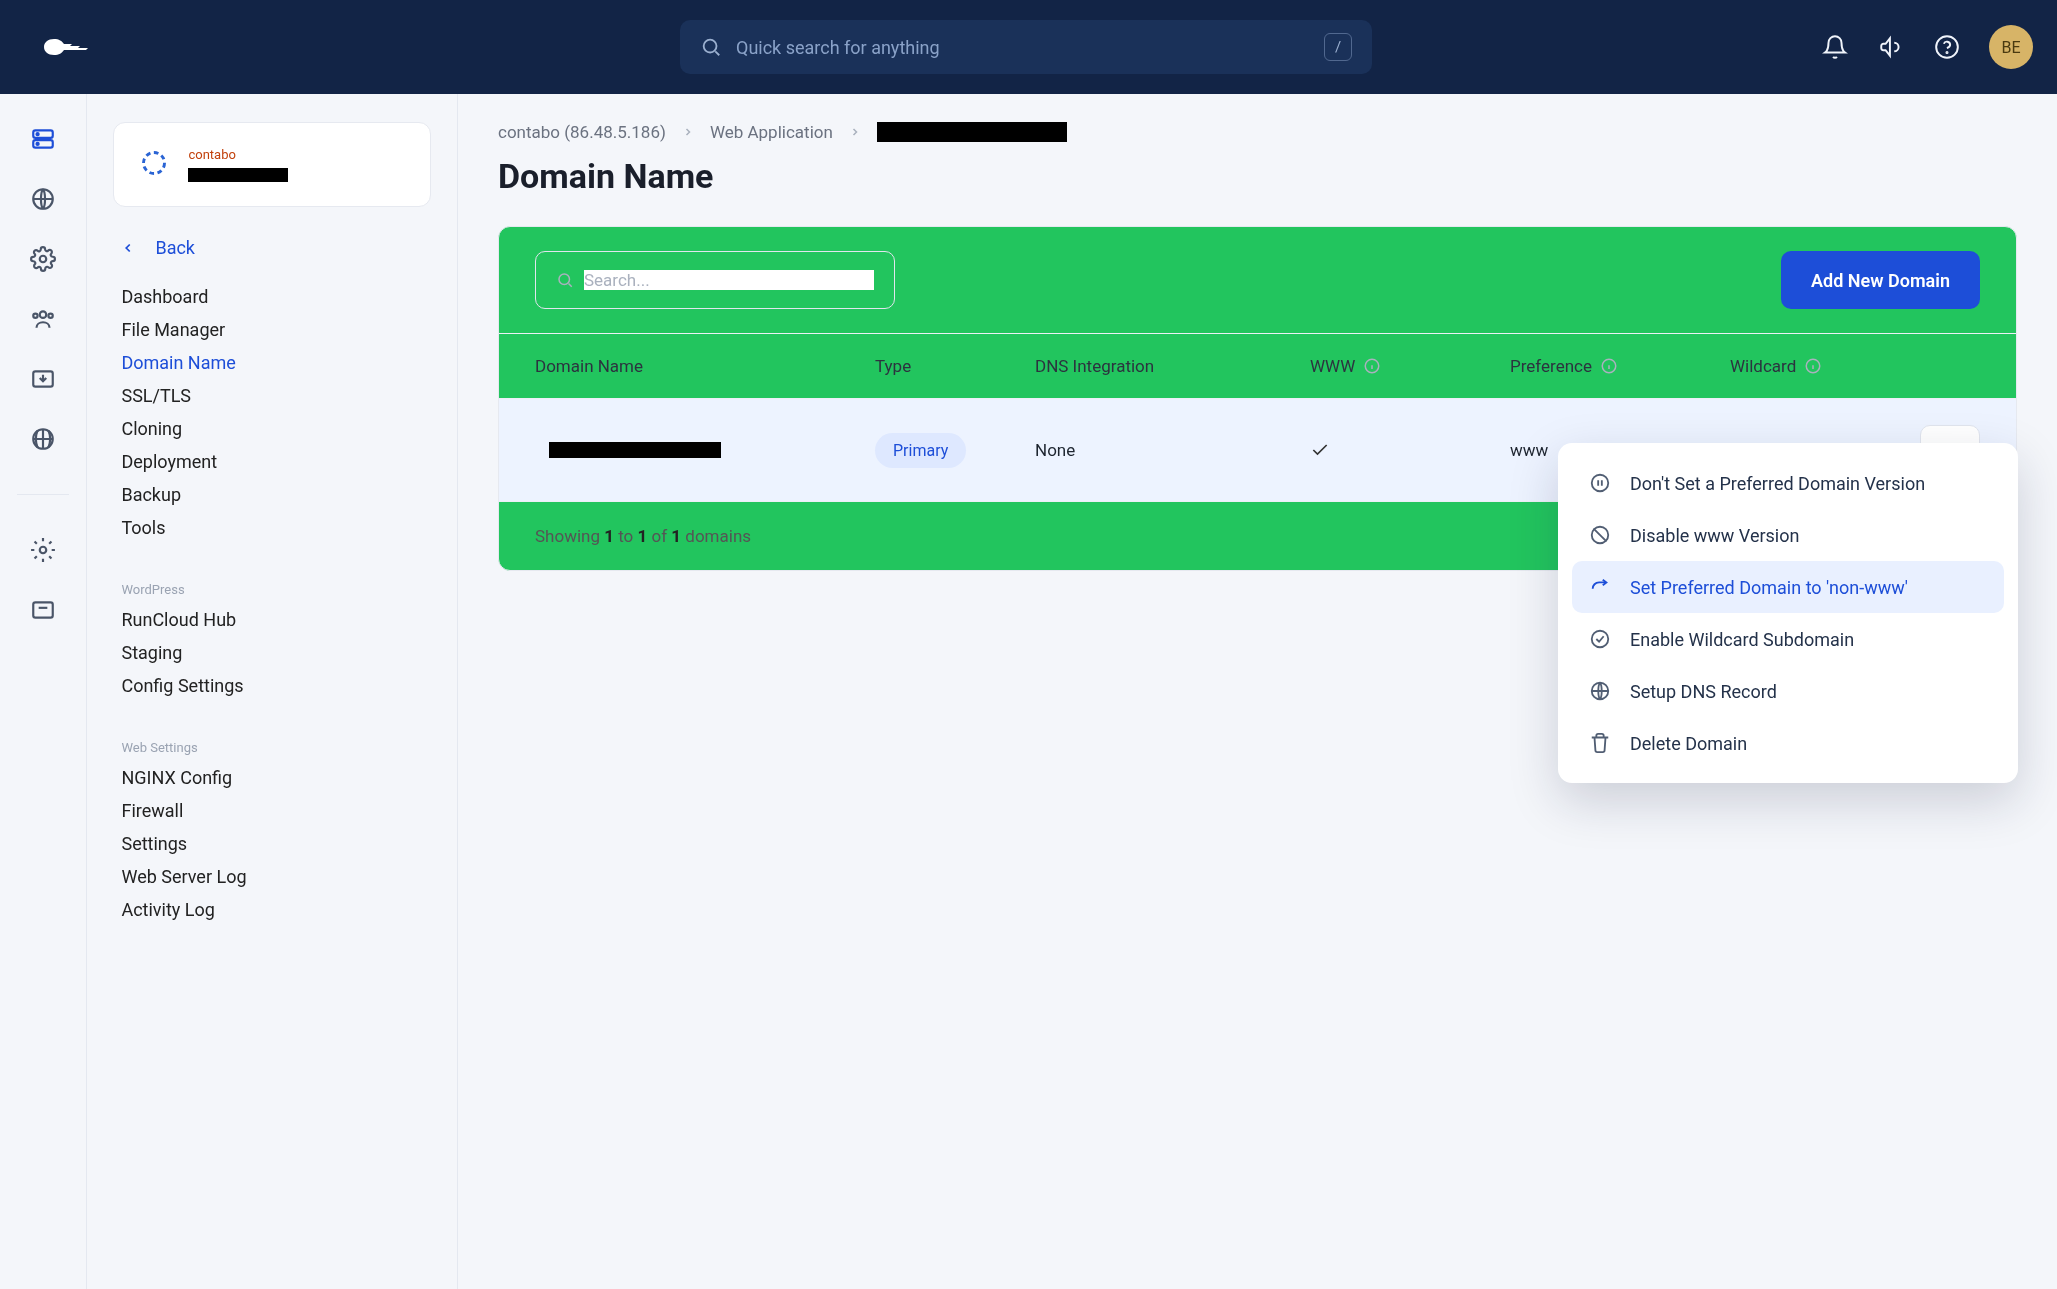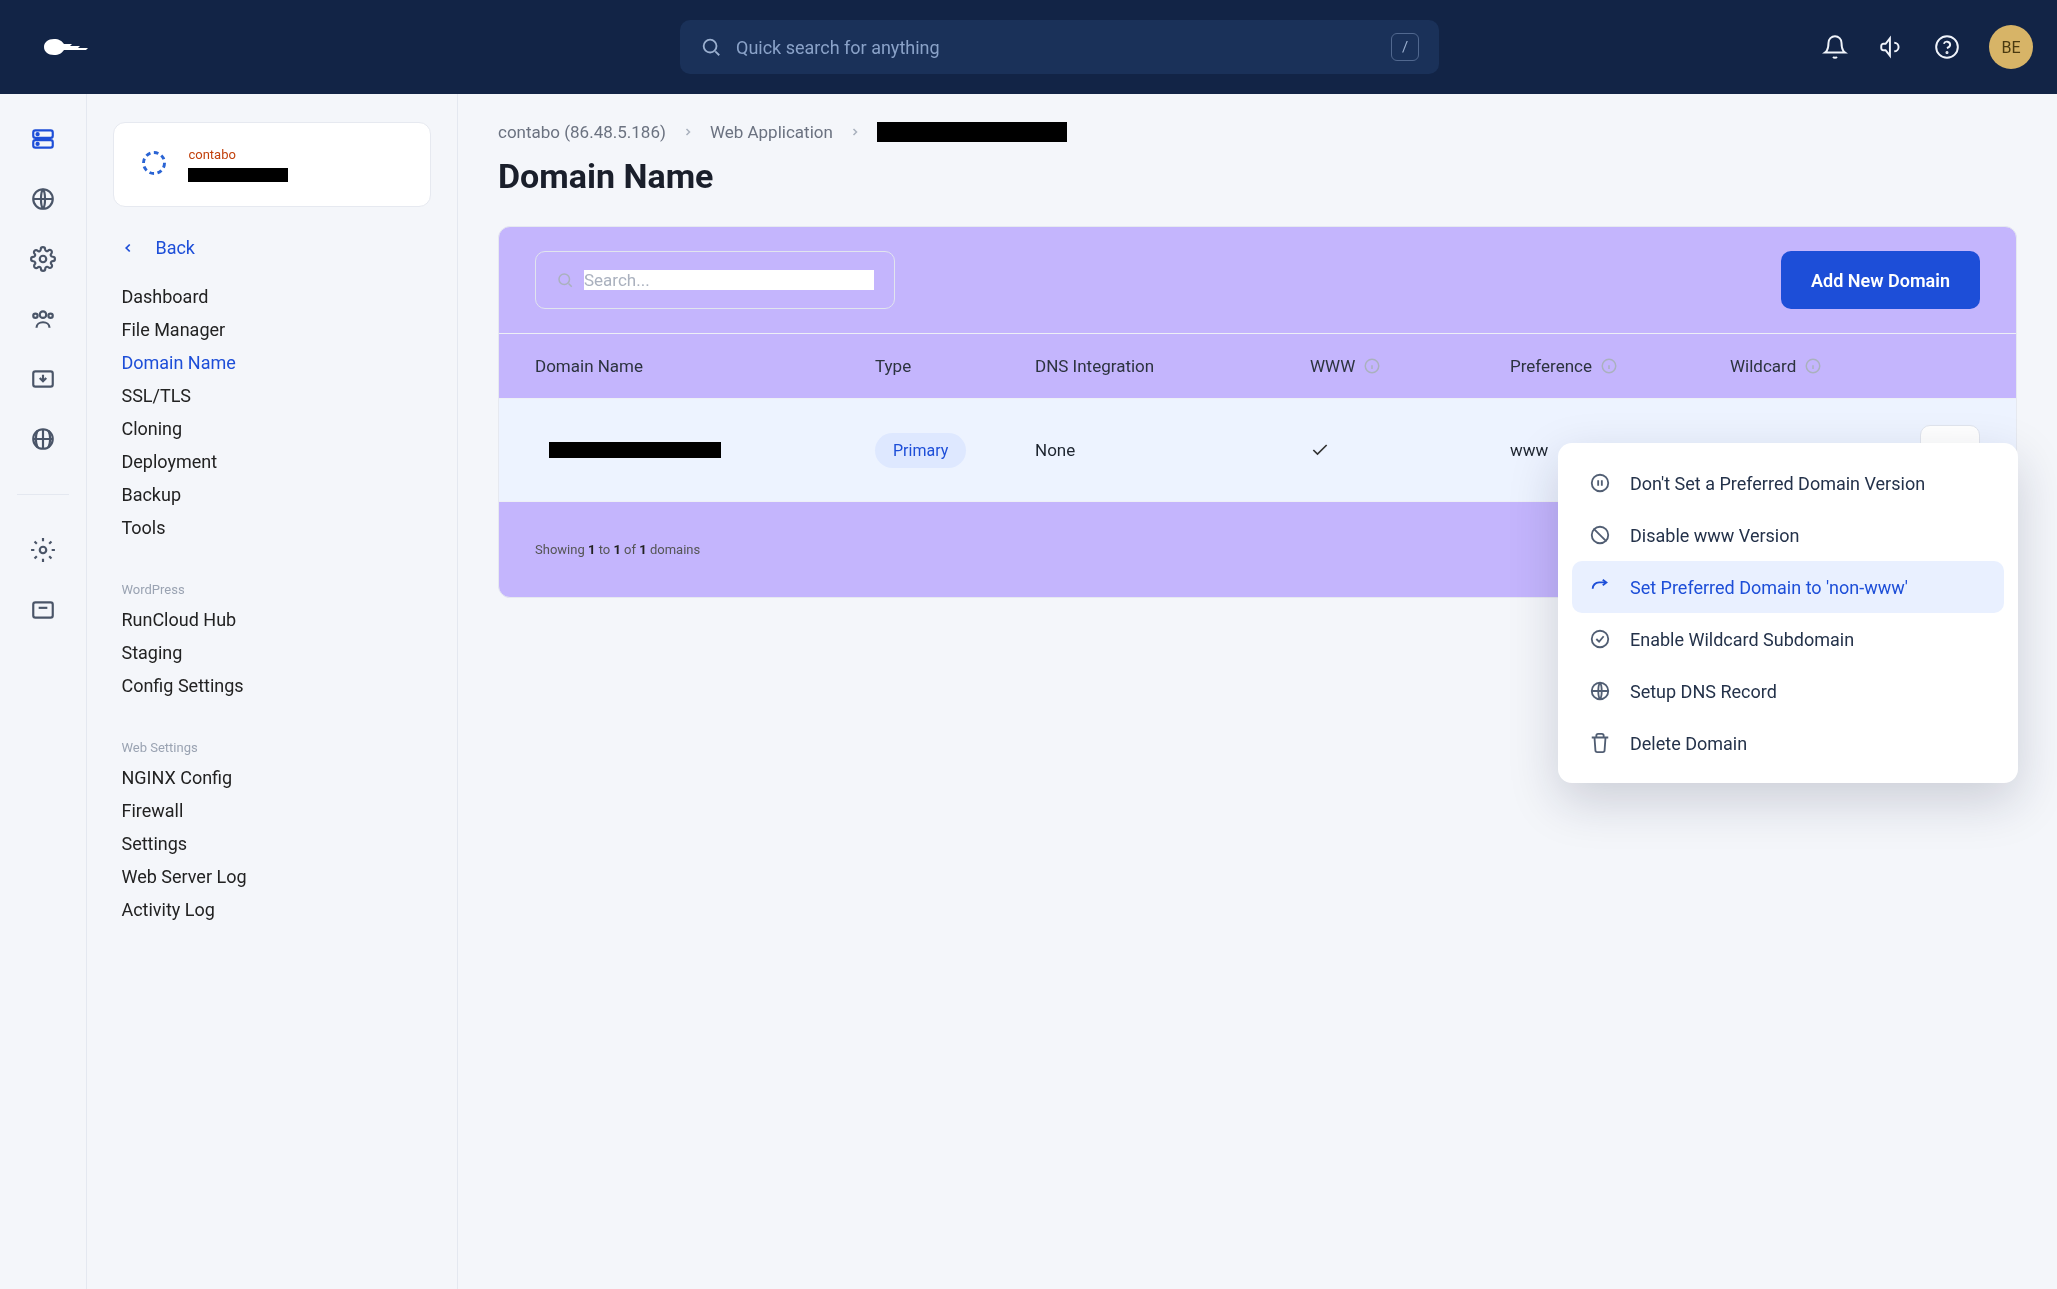--- a/index.html
+++ b/index.html
@@ -1,20 +1,20 @@
 <!DOCTYPE html>
 <html><head>
 <meta charset="utf-8">
 <style>
   *{box-sizing:border-box;margin:0;padding:0;font-family:-apple-system,BlinkMacSystemFont,"Segoe UI",Roboto,Helvetica,Arial,sans-serif}
   body{background:#f4f6fa;color:#1e2530;font-size:14px;min-width:2057px}
   
   .topbar{background:#122446;height:94px;display:flex;align-items:center;padding:0 40px;position:relative}
   .logo{width:55px;height:28px;color:#fff;display:flex;align-items:center;justify-content:center}
-  .search-wrap{position:absolute;left:680px;right:618px;display:flex;align-items:center}
+  .search-wrap{position:absolute;left:680px;right:685px;display:flex;align-items:center}
   .search-box{width:100%;background:#1a3159;border-radius:10px;height:54px;display:flex;align-items:center;padding:0 20px;color:#9bb0d0}
   .search-box input{background:transparent;border:0;outline:none;color:#cfe0ff;font-size:18px;flex:1;margin-left:14px}
   .search-box input::placeholder{color:#8aa2c8}
   .kbd{border:1px solid #51688f;border-radius:6px;width:28px;height:28px;display:flex;align-items:center;justify-content:center;color:#9bb0d0;font-size:15px}
   .top-right{position:absolute;right:24px;display:flex;align-items:center;gap:28px}
   .top-icon{color:#f0f4fb;width:28px;height:28px;display:flex;align-items:center;justify-content:center}
   .avatar{width:44px;height:44px;border-radius:50%;background:#d7b467;color:#4a3a10;display:flex;align-items:center;justify-content:center;font-size:16px}
   
   .layout{display:flex;height:calc(100vh - 94px);min-height:1195px}
   .rail{width:90px;background:#f4f6fa;border-right:1px solid #e4e8f0;padding-top:30px;display:flex;flex-direction:column;align-items:center;gap:30px}
@@ -32,36 +32,36 @@
   .nav-item{font-size:18px;color:#222;cursor:pointer}
   .nav-item.active{color:#1d4ed8}
   .nav-heading{font-size:13px;color:#9aa3b2;margin-top:32px}
   
   .main{flex:1;padding:28px 40px;position:relative}
   .crumbs{display:flex;align-items:center;gap:16px;color:#6b7280;font-size:17px}
   .crumbs .chev{color:#aab1be;font-size:14px}
   .crumbs .redact{background:#000;width:190px;height:20px}
   .crumb-link{cursor:pointer}
   .page-title{font-size:34px;font-weight:700;margin-top:14px;color:#1a1f2b}
-  .card{background:#c4b5fd;border:1px solid #e6e9f0;border-radius:12px;margin-top:30px}
+  .card{background:#22c55e;border:1px solid #e6e9f0;border-radius:12px;margin-top:30px}
   .card-top{display:flex;align-items:center;justify-content:space-between;padding:24px 36px}
   .search-field{border:1px solid #e1e5ee;border-radius:10px;height:58px;width:360px;display:flex;align-items:center;padding:0 20px;color:#aab1be}
   .search-field input{border:0;outline:none;font-size:17px;flex:1;margin-left:10px}
   .search-field input::placeholder{color:#aab1be}
   .btn-primary{background:#1d4ed8;color:#fff;border:0;border-radius:10px;height:58px;padding:0 30px;font-size:18px;font-weight:600;cursor:pointer}
   .table{width:100%}
   .thead{display:grid;grid-template-columns:340px 160px 275px 200px 220px 190px 1fr;padding:22px 36px;border-top:1px solid #edf0f6;border-bottom:1px solid #edf0f6;color:#2c333f;font-size:17px}
   .th{display:flex;align-items:center;gap:8px}
   .info-ic{width:18px;height:18px;color:#aab1be}
   .trow{display:grid;grid-template-columns:340px 160px 275px 200px 220px 190px 1fr;padding:26px 36px;align-items:center;background:#edf3ff;border-bottom:1px solid #edf0f6;font-size:17px;position:relative}
   .cell-redact{background:#000;width:172px;height:16px;margin-left:14px}
   .badge{background:#dee8ff;color:#1d4ed8;border-radius:999px;padding:8px 18px;font-size:16px;width:fit-content}
   .check{color:#333}
   .more-btn{width:60px;height:50px;border:1px solid #e1e5ee;border-radius:10px;display:flex;align-items:center;justify-content:center;cursor:pointer;background:#fff;color:#6b7280;margin-left:auto}
-  .tfoot{padding:40px 36px;color:#555;font-size:13px}
+  .tfoot{padding:24px 36px;color:#555;font-size:17px}
   .tfoot b{color:#222}
   
   .dropdown{position:absolute;top:110px;right:-2px;width:460px;background:#fff;border-radius:14px;box-shadow:0 18px 50px rgba(20,30,60,.18);padding:14px;z-index:10}
   .dd-item{display:flex;align-items:center;gap:18px;padding:14px 16px;border-radius:10px;cursor:pointer;font-size:18px;color:#24324a}
   .dd-item.sel{background:#e9f0ff;color:#1d4ed8}
   .dd-item.sel .dd-ic{color:#1d4ed8}
   .dd-ic{width:24px;height:24px;color:#515e73;display:flex;align-items:center;justify-content:center;flex-shrink:0}
   svg{display:block}
 </style>
 </head>

